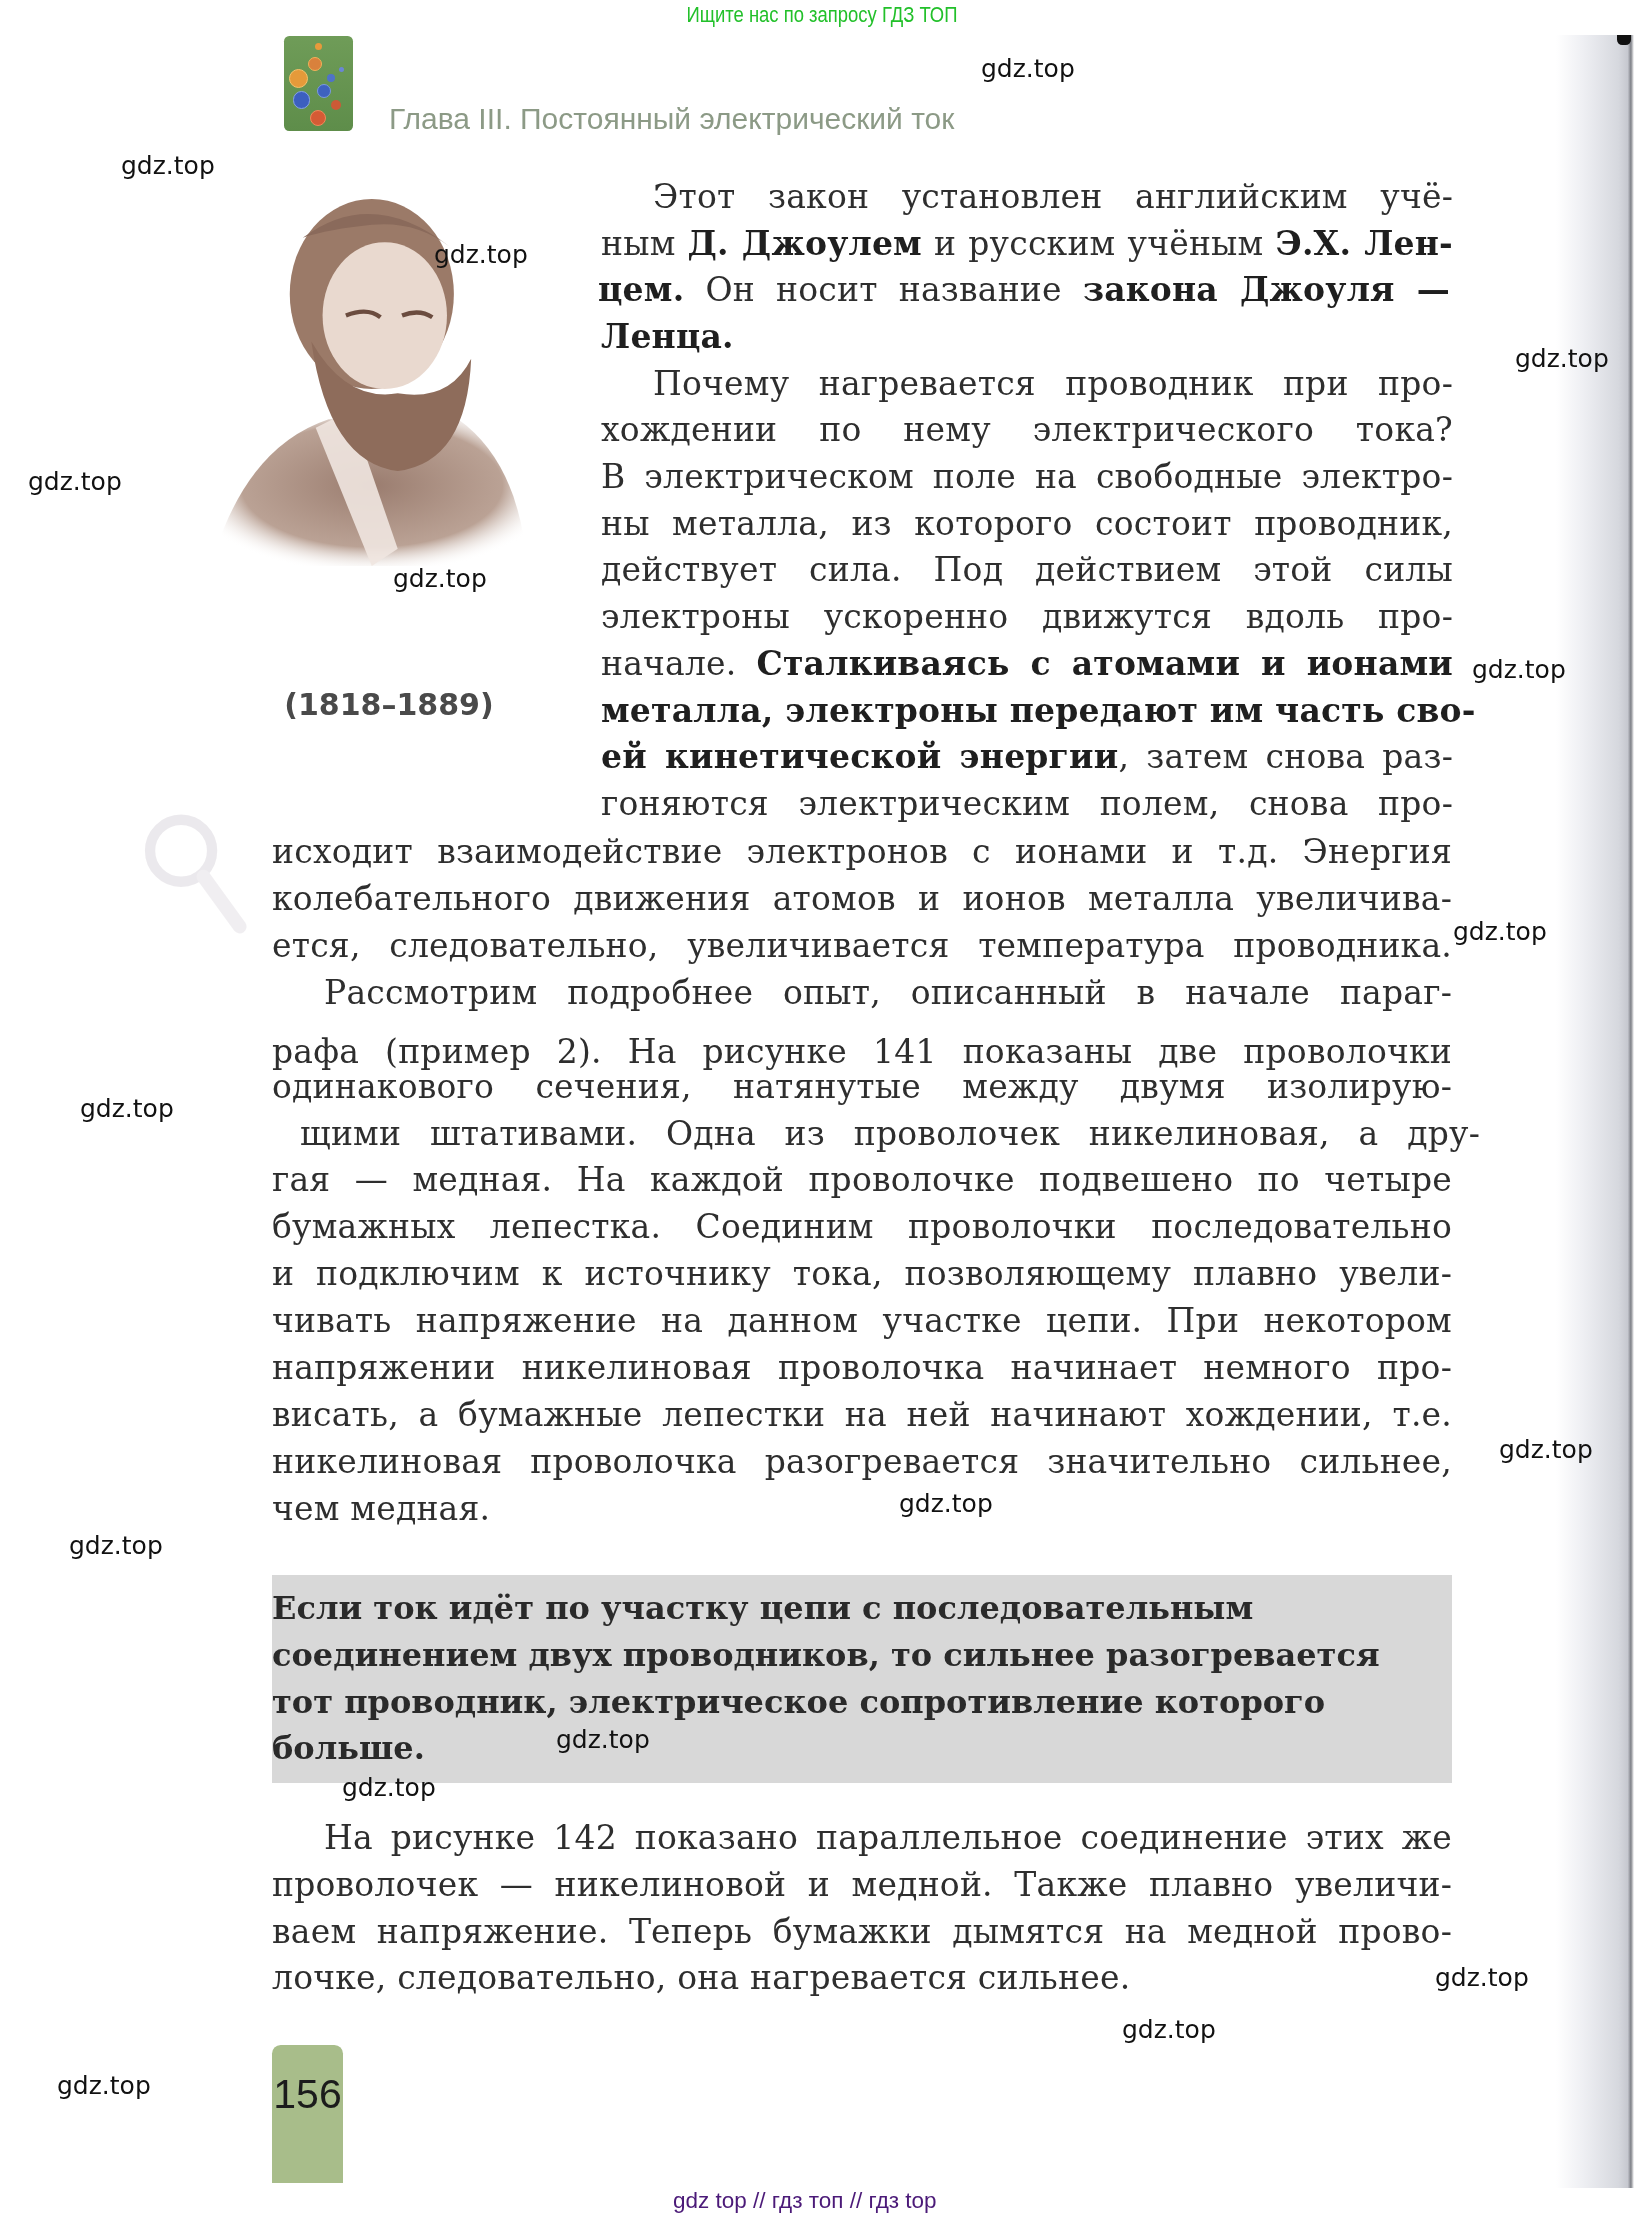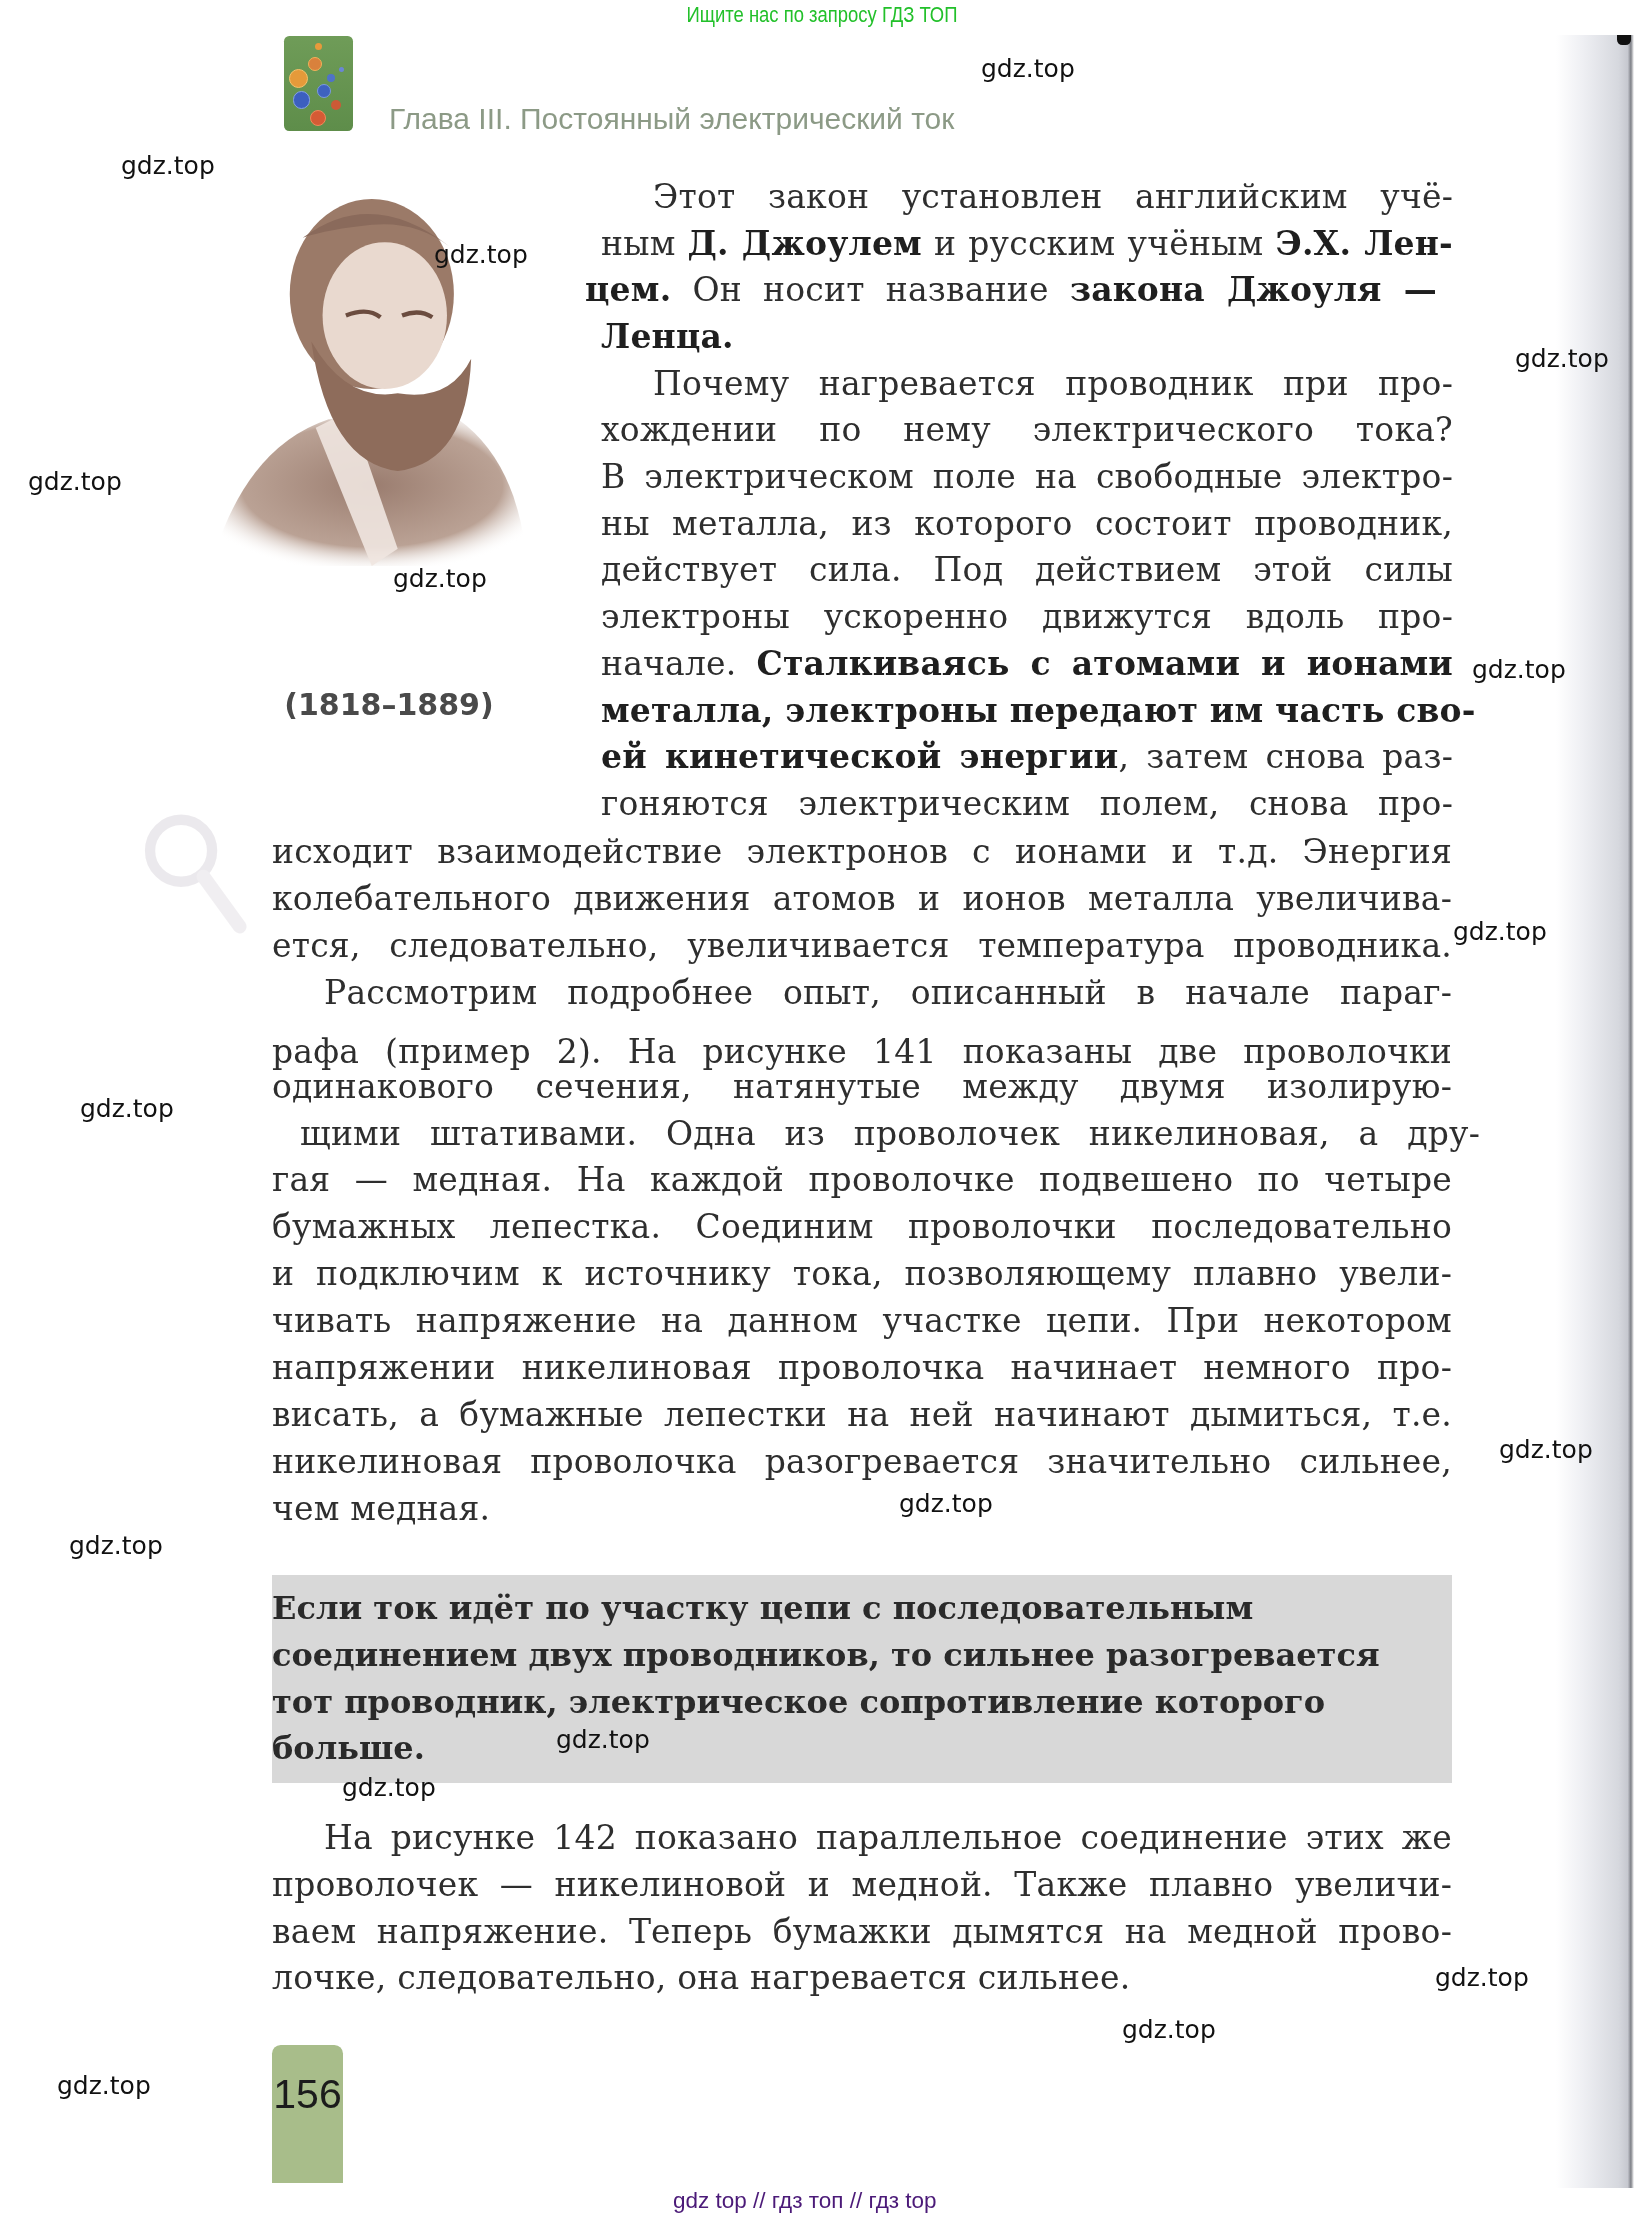--- a/index.html
+++ b/index.html
@@ -110,21 +110,21 @@
 </div>
 
 <svg class="abs magnifier" viewBox="0 0 130 150">
   <circle cx="50" cy="48" r="36" fill="none" stroke="#c8c2cc" stroke-width="12"></circle>
   <line x1="76" y1="78" x2="118" y2="136" stroke="#d6d1d9" stroke-width="16" stroke-linecap="round"></line>
 </svg>
 
 <div id="narrow">
     <div class="line just" style="top: 173px; left: 653px; width: 800px;">Этот закон установлен английским учё-</div>
     <div class="line just" style="top: 220px; left: 601px; width: 852px;"><span>ным </span><span class="b">Д. Джоулем</span><span> и русским учёным </span><span class="b">Э.Х. Лен-</span></div>
-    <div class="line just" style="top: 266px; left: 585px; width: 852px;"><span class="b">цем.</span><span> Он носит название </span><span class="b">закона Джоуля —</span></div>
+    <div class="line just" style="top: 266px; left: 598px; width: 852px;"><span class="b">цем.</span><span> Он носит название </span><span class="b">закона Джоуля —</span></div>
     <div class="line" style="top: 313px; left: 601px; width: 852px;"><span class="b">Ленца.</span></div>
     <div class="line just" style="top: 360px; left: 653px; width: 800px;">Почему нагревается проводник при про-</div>
     <div class="line just" style="top: 406px; left: 601px; width: 852px;">хождении по нему электрического тока?</div>
     <div class="line just" style="top: 453px; left: 601px; width: 852px;">В электрическом поле на свободные электро-</div>
     <div class="line just" style="top: 500px; left: 601px; width: 852px;">ны металла, из которого состоит проводник,</div>
     <div class="line just" style="top: 546px; left: 601px; width: 852px;">действует сила. Под действием этой силы</div>
     <div class="line just" style="top: 593px; left: 601px; width: 852px;">электроны ускоренно движутся вдоль про-</div>
     <div class="line just" style="top: 640px; left: 601px; width: 852px;"><span>начале. </span><span class="b">Сталкиваясь с атомами и ионами</span></div>
     <div class="line just" style="top: 687px; left: 601px; width: 852px;"><span class="b">металла, электроны передают им часть сво-</span></div>
     <div class="line just" style="top: 733px; left: 601px; width: 852px;"><span class="b">ей кинетической энергии</span><span>, затем снова раз-</span></div>
@@ -137,21 +137,21 @@
     <div class="line just" style="top: 922px; left: 272px; width: 1180px;">ется, следовательно, увеличивается температура проводника.</div>
     <div class="line just" style="top: 969px; left: 324px; width: 1128px;">Рассмотрим подробнее опыт, описанный в начале параг-</div>
     <div class="line just" style="top: 1016px; left: 272px; width: 1180px; margin-top: 12px;">рафа (пример 2). На рисунке 141 показаны две проволочки</div>
     <div class="line just" style="top: 1063px; left: 272px; width: 1180px;">одинакового сечения, натянутые между двумя изолирую-</div>
     <div class="line just" style="top: 1110px; left: 272px; width: 1180px; margin-left: 28px;">щими штативами. Одна из проволочек никелиновая, а дру-</div>
     <div class="line just" style="top: 1156px; left: 272px; width: 1180px;">гая — медная. На каждой проволочке подвешено по четыре</div>
     <div class="line just" style="top: 1203px; left: 272px; width: 1180px;">бумажных лепестка. Соединим проволочки последовательно</div>
     <div class="line just" style="top: 1250px; left: 272px; width: 1180px;">и подключим к источнику тока, позволяющему плавно увели-</div>
     <div class="line just" style="top: 1297px; left: 272px; width: 1180px;">чивать напряжение на данном участке цепи. При некотором</div>
     <div class="line just" style="top: 1344px; left: 272px; width: 1180px;">напряжении никелиновая проволочка начинает немного про-</div>
-    <div class="line just" style="top: 1391px; left: 272px; width: 1180px;">висать, а бумажные лепестки на ней начинают дымиться, т.е.</div>
+    <div class="line just" style="top: 1391px; left: 272px; width: 1180px;">висать, а бумажные лепестки на ней начинают хождении, т.е.</div>
     <div class="line just" style="top: 1438px; left: 272px; width: 1180px;">никелиновая проволочка разогревается значительно сильнее,</div>
     <div class="line" style="top: 1485px; left: 272px; width: 1180px;">чем медная.</div>
   </div>
 
 <div class="abs callout"></div>
 <div id="callout">
     <div class="callout-line" style="top: 1589px;">Если ток идёт по участку цепи с последовательным</div>
     <div class="callout-line" style="top: 1636px;">соединением двух проводников, то сильнее разогревается</div>
     <div class="callout-line" style="top: 1683px;">тот проводник, электрическое сопротивление которого</div>
     <div class="callout-line" style="top: 1729px;">больше.</div>

